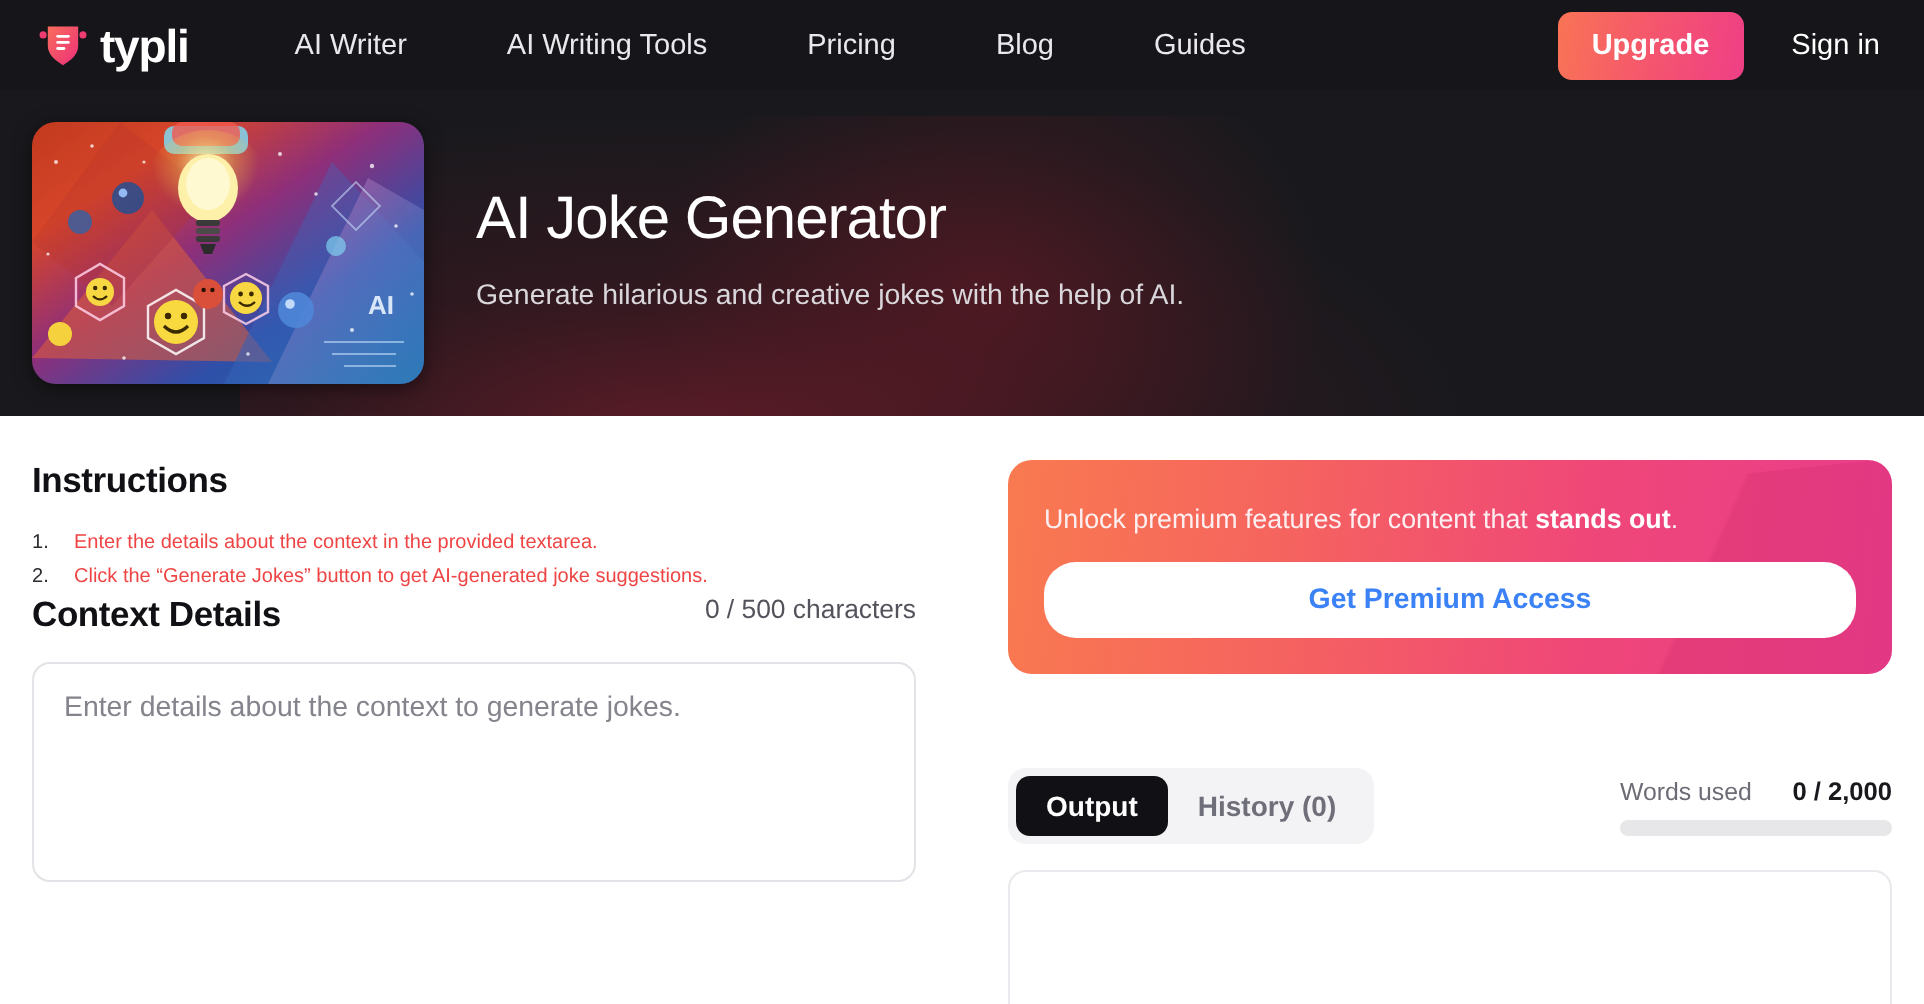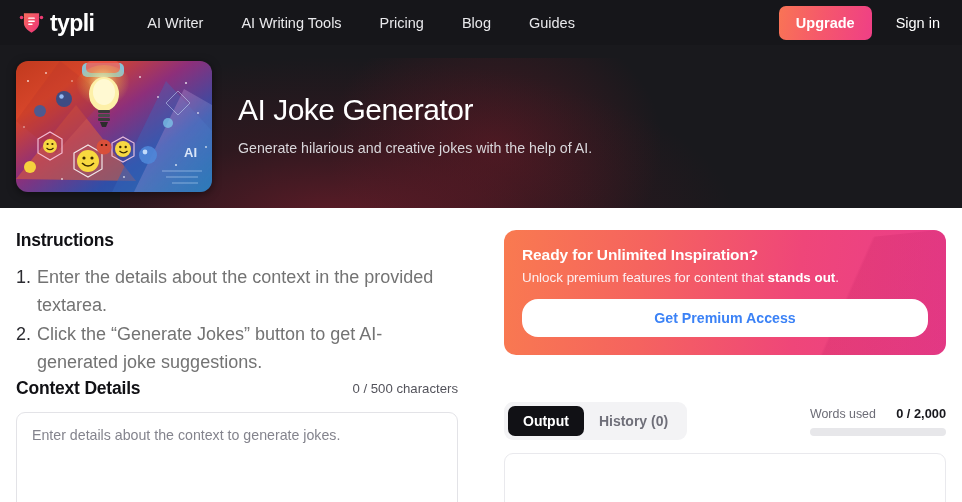--- a/index.html
+++ b/index.html
@@ -40,21 +40,21 @@
     font-size: 23px;
     font-weight: 700;
     letter-spacing: -0.6px;
     line-height: 1;
     position: relative;
     top: 1px;
   }
   .nav {
     display: flex;
     align-items: center;
-    gap: 0px;
+    gap: 12px;
     flex: 1;
   }
   .nav-item {
     color: #e9e9ec;
     font-size: 14.5px;
     padding: 6px 19px;
     cursor: pointer;
     white-space: nowrap;
   }
   .nav-right {
@@ -155,35 +155,35 @@
   }
   .instr-list {
     list-style: none;
     margin-top: 13px;
     counter-reset: step;
   }
   .instr-list li {
     counter-increment: step;
     position: relative;
     padding-left: 21px;
-    font-size: 18px;
-    color: #737373;
+    font-size: 10px;
+    color: #ef4444;
     line-height: 1.55;
     margin-bottom: 1px;
   }
   .instr-list li::before {
     content: counter(step) ".";
     position: absolute;
     left: 0;
     color: #2b2b30;
   }
 
   .ctx-head {
     display: flex;
-    align-items: center;
+    align-items: flex-start;
     justify-content: space-between;
   }
   .ctx-count {
     font-size: 13.2px;
     color: #53535b;
   }
   .ctx-textarea {
     margin-top: 13px;
     width: 100%;
     height: 110px;
@@ -453,21 +453,20 @@
       <span class="section-title">Context Details</span>
       <span class="ctx-count">0 / 500 characters</span>
     </div>
 
     <textarea class="ctx-textarea" placeholder="Enter details about the context to generate jokes." style=""></textarea>
   </div>
 
   <div class="col-right">
 
     <div class="promo">
-      <div class="promo-title">Ready for Unlimited Inspiration?</div>
       <div class="promo-sub"><span>Unlock premium features for content that </span><b>stands out</b><span>.</span></div>
       <button class="promo-btn">Get Premium Access</button>
     </div>
 
     <div class="out-head">
       <div class="tabs">
         <button class="tab active">Output</button>
         <button class="tab">History (0)</button>
       </div>
       <div class="words-wrap">

